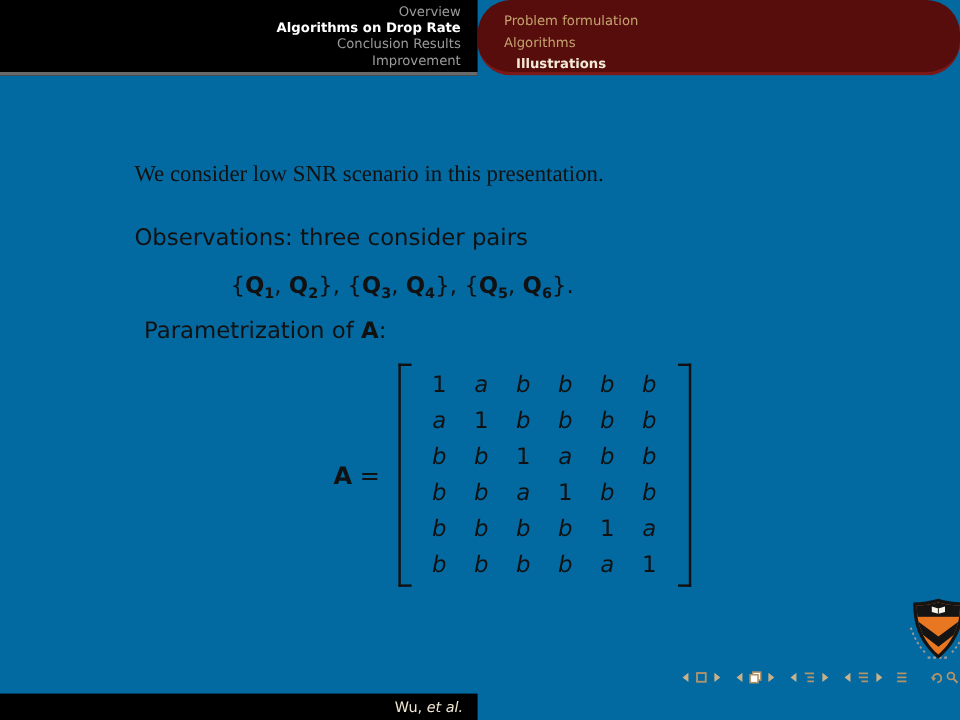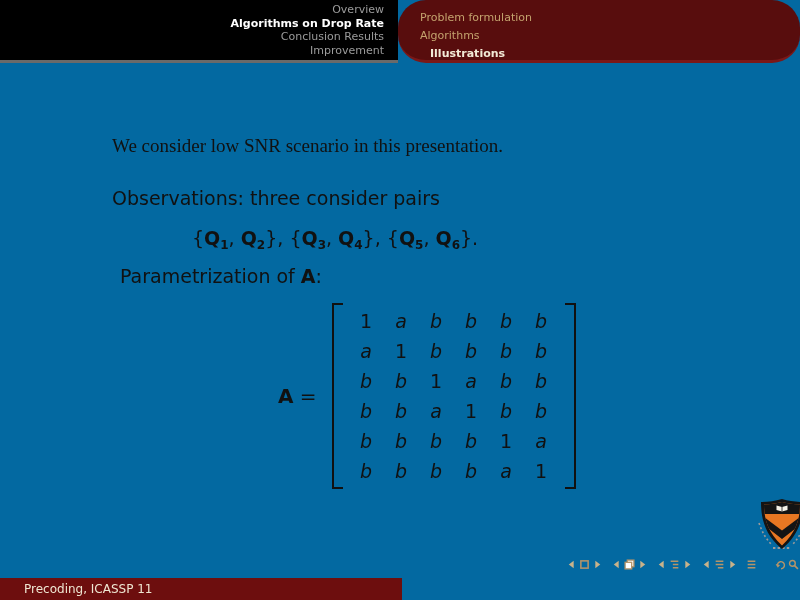--- a/index.html
+++ b/index.html
@@ -239,18 +239,18 @@
       </span>
       <span class="nav-ic">
         <svg width="11" height="11" viewBox="0 0 10 10">
           <path d="M7.7 6.5 A3.2 3.2 0 1 0 4.5 8.8" fill="none" stroke="#b49469" stroke-width="1.3"></path>
           <path d="M9.4 4.6 L7.4 8 L5.4 5.4 Z" fill="#b49469"></path>
         </svg>
       </span>
     </div>
 
   <div class="footer">
-    <div class="footer-right">
-      <span>Precoding, ICASSP 11</span>
+    <div class="footer-left">
+      <span>Wu, </span><i>et al.</i>
     </div>
   </div>
 
 </div>
 
 </body></html>

